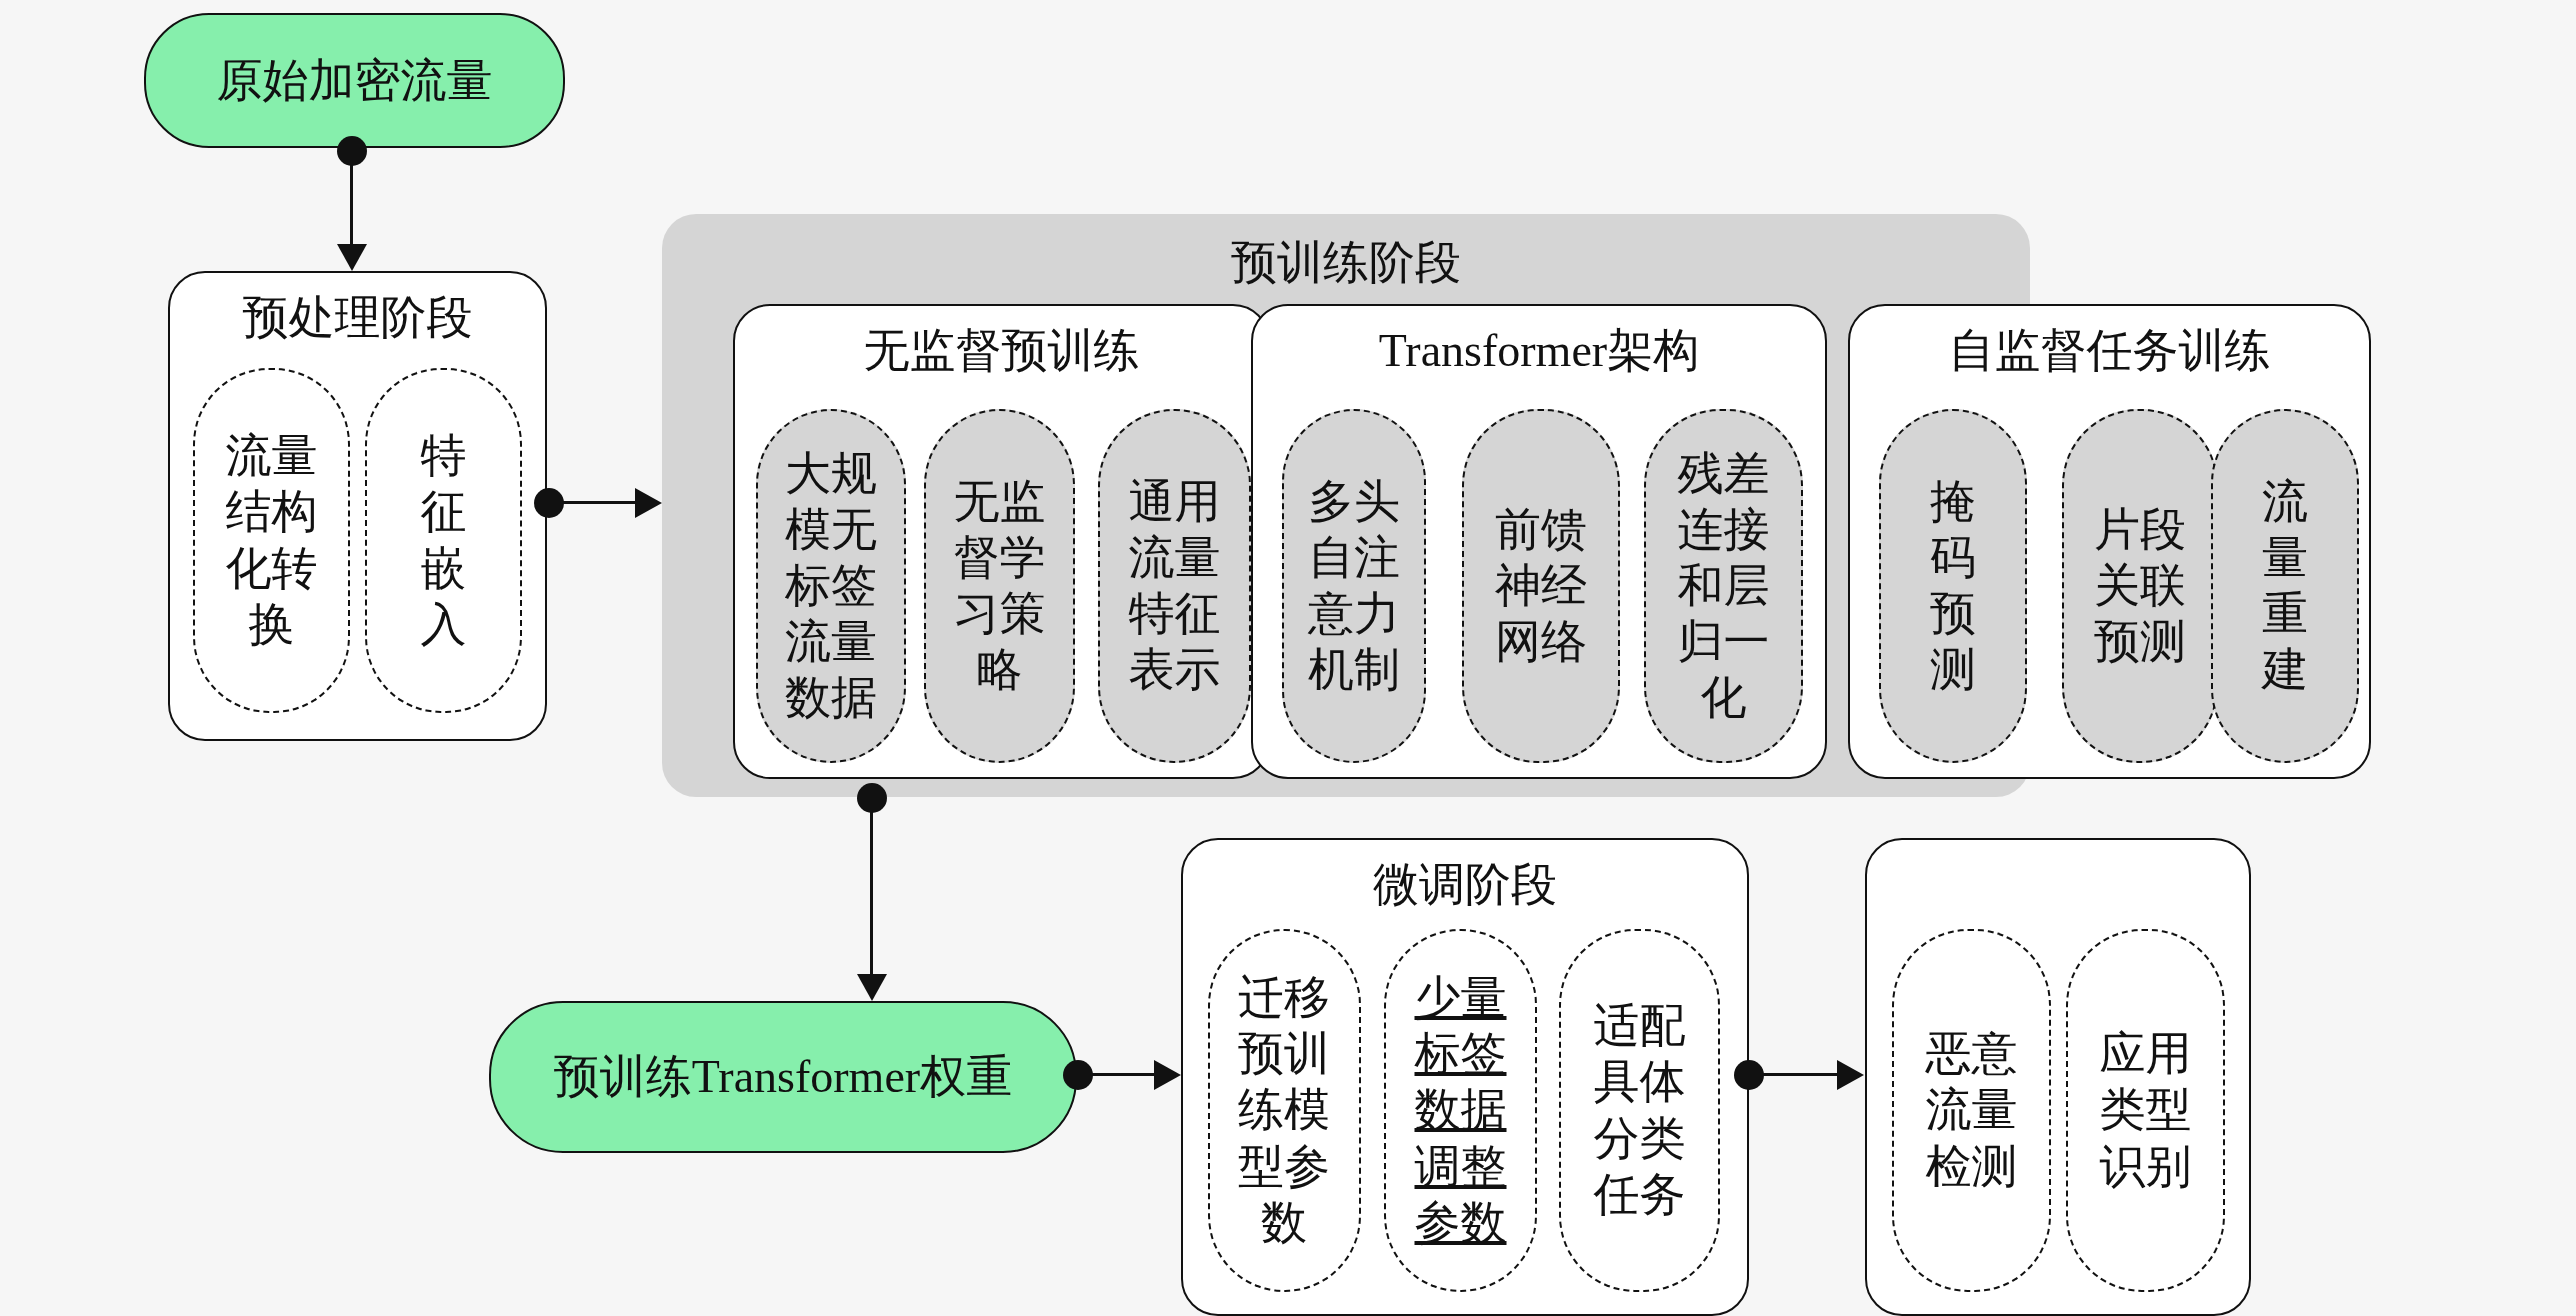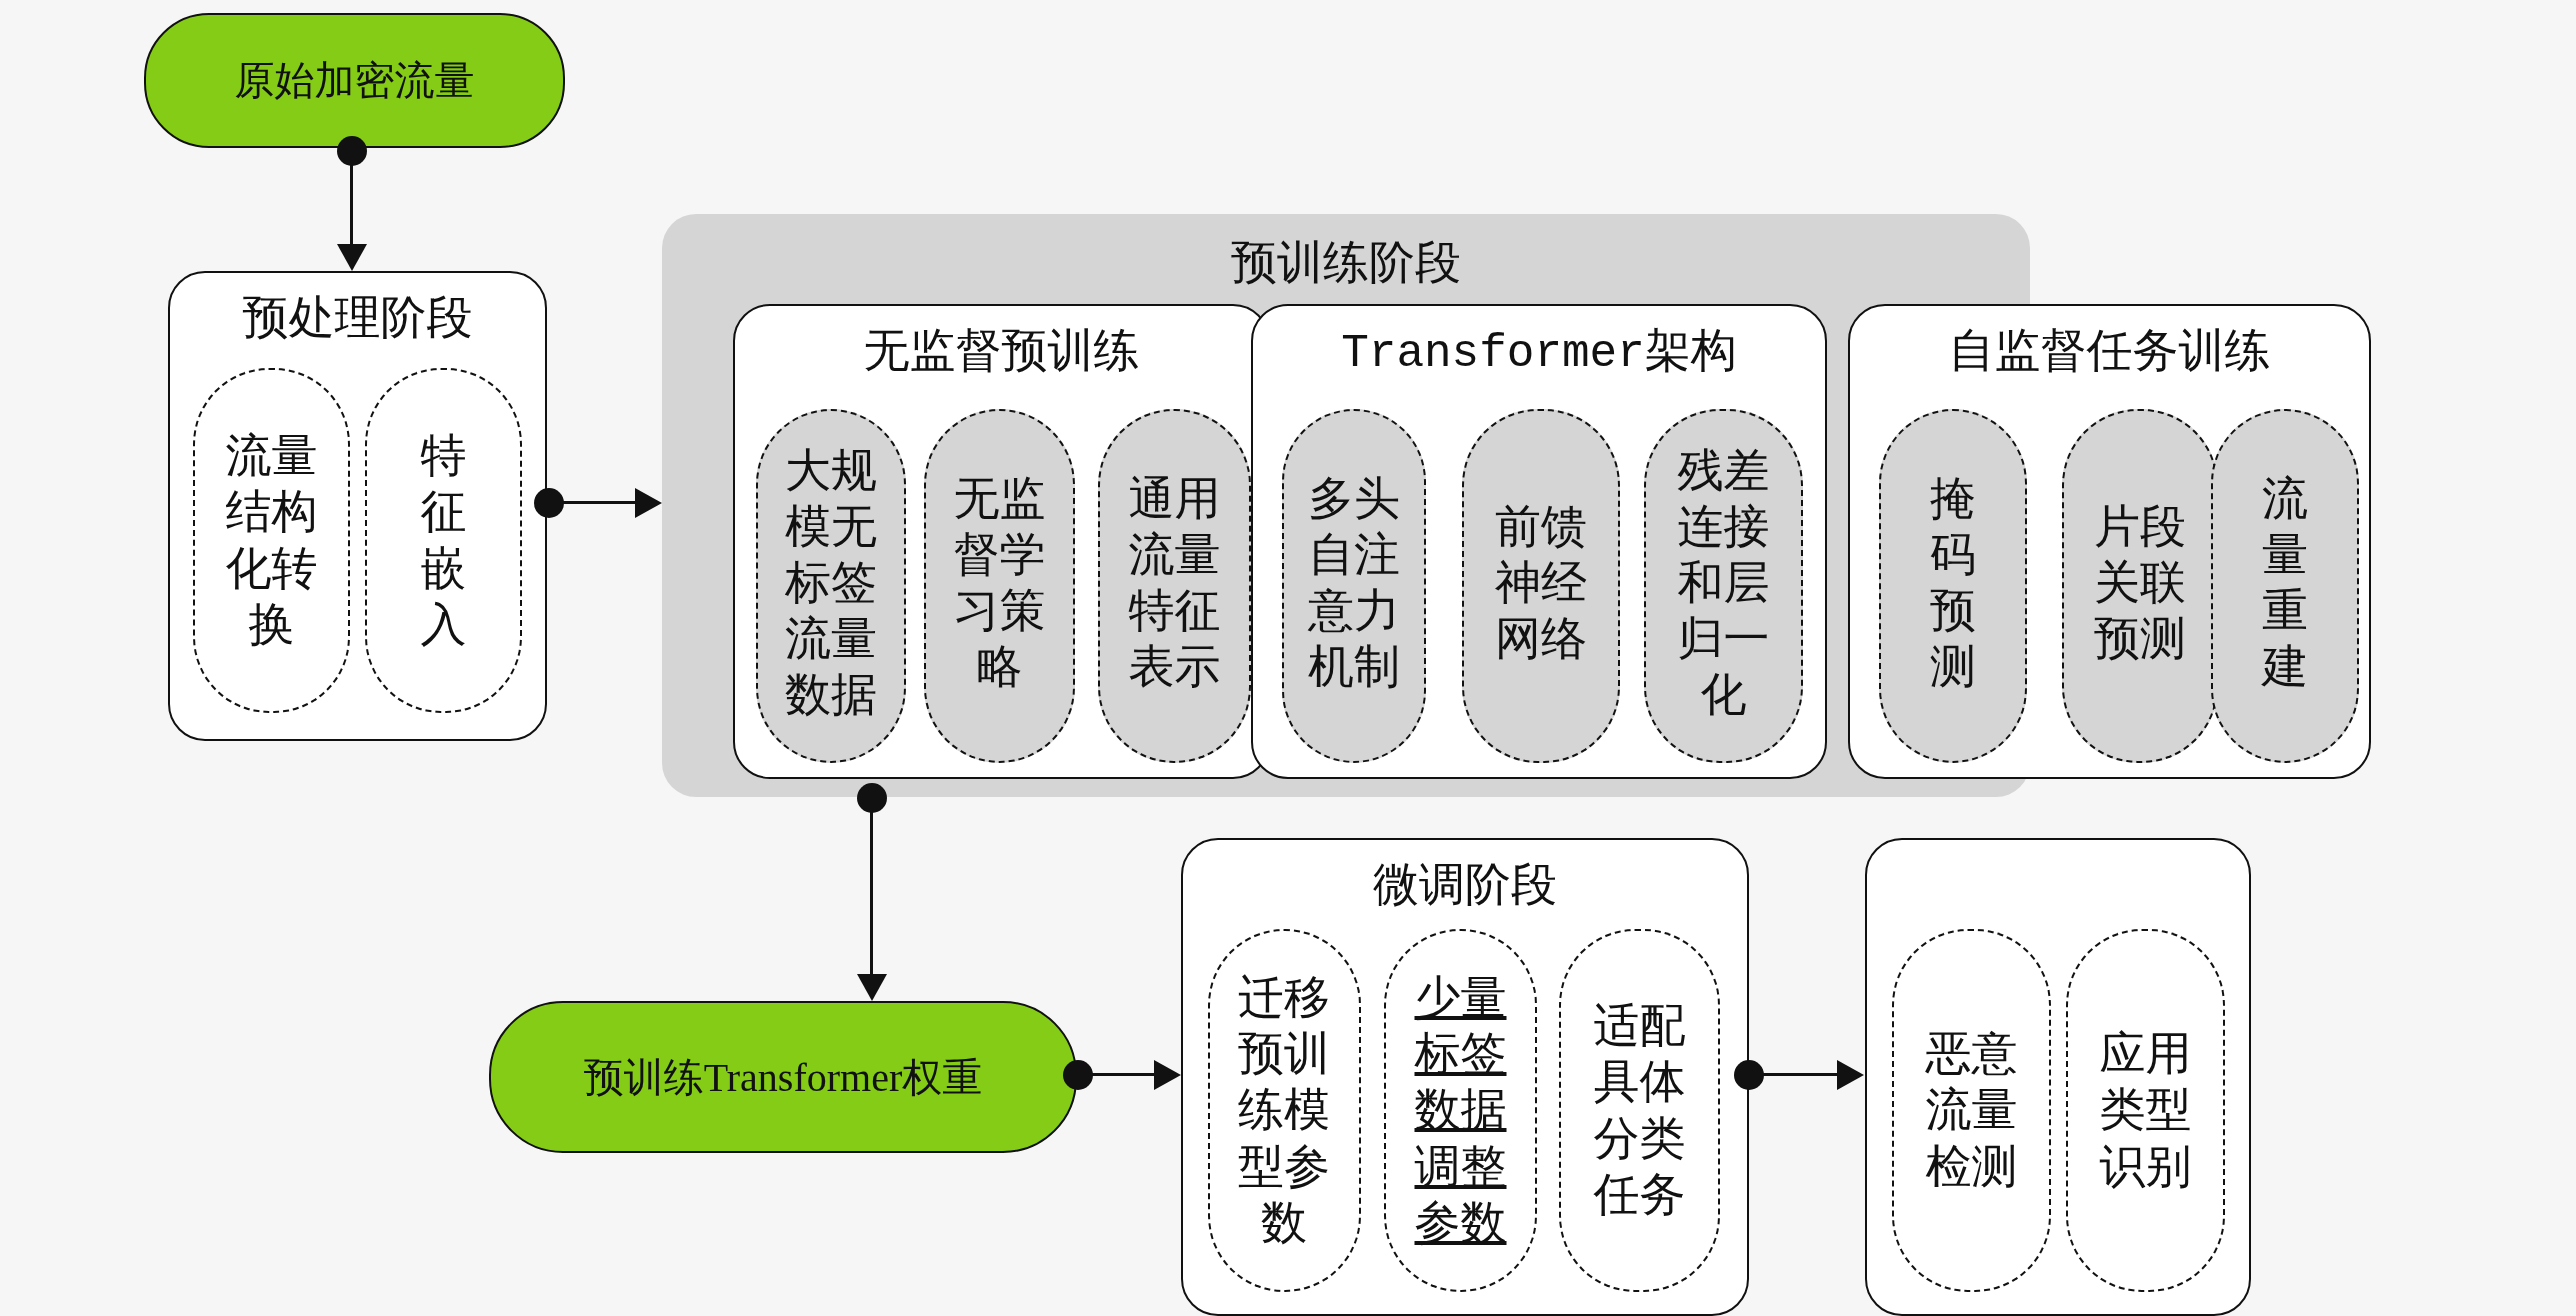--- a/index.html
+++ b/index.html
@@ -1,22 +1,22 @@
 <!DOCTYPE html>
 <html style="font-size:11px"><head>
 <meta charset="utf-8">
 <style>
   html,body{margin:0;padding:0;}
   body{
     width:2576px;height:1317px;background:#f6f6f6;position:relative;overflow:hidden;
     font-family:"Liberation Serif","DejaVu Serif",serif;color:#111;
   }
   .node{
-    position:absolute;background:#84cc16;border:2.7px solid #111;border-radius:75px;
-    display:flex;align-items:center;justify-content:center;font-size:40px;
+    position:absolute;background:#86efac;border:2.7px solid #111;border-radius:75px;
+    display:flex;align-items:center;justify-content:center;font-size:46px;
   }
   .stage-box{position:absolute;background:#fff;border:2.7px solid #111;border-radius:37px;}
   .box-title{text-align:center;font-size:46px;padding-top:13.6px;}
   .gray-container{position:absolute;background:#d5d5d5;border-radius:34px;}
   .container-title{text-align:center;font-size:46px;padding-top:17.7px;}
   .dashed-pill{
     position:absolute;border:2.7px dashed #111;border-radius:76px;
     display:flex;align-items:center;justify-content:center;
   }
   .dashed-pill.gray{background:#d5d5d5;}
@@ -58,21 +58,21 @@
 征
 嵌
 入</span>
   </div>
 </div>
 
 <div class="dot" style="left:534px;top:488px;"></div>
 <div class="line-h" style="left:549px;top:501px;width:88px;"></div>
 <div class="arrow-right" style="left:635px;top:488px;"></div>
 
-<div class="gray-container" style="left:662px;top:214px;width:1368px;height:583px;font-family:Liberation Mono, monospace;">
+<div class="gray-container" style="left:662px;top:214px;width:1368px;height:583px;">
   <div class="container-title">预训练阶段</div>
 
   <div class="stage-box" style="left:31px;top:90px;width:533px;height:471px;margin-left:40px;">
     <div class="box-title">无监督预训练</div>
     <div class="dashed-pill gray" style="left:21px;top:103px;width:146px;height:350px;">
       <span class="pill-label">大规
 模无
 标签
 流量
 数据</span>

